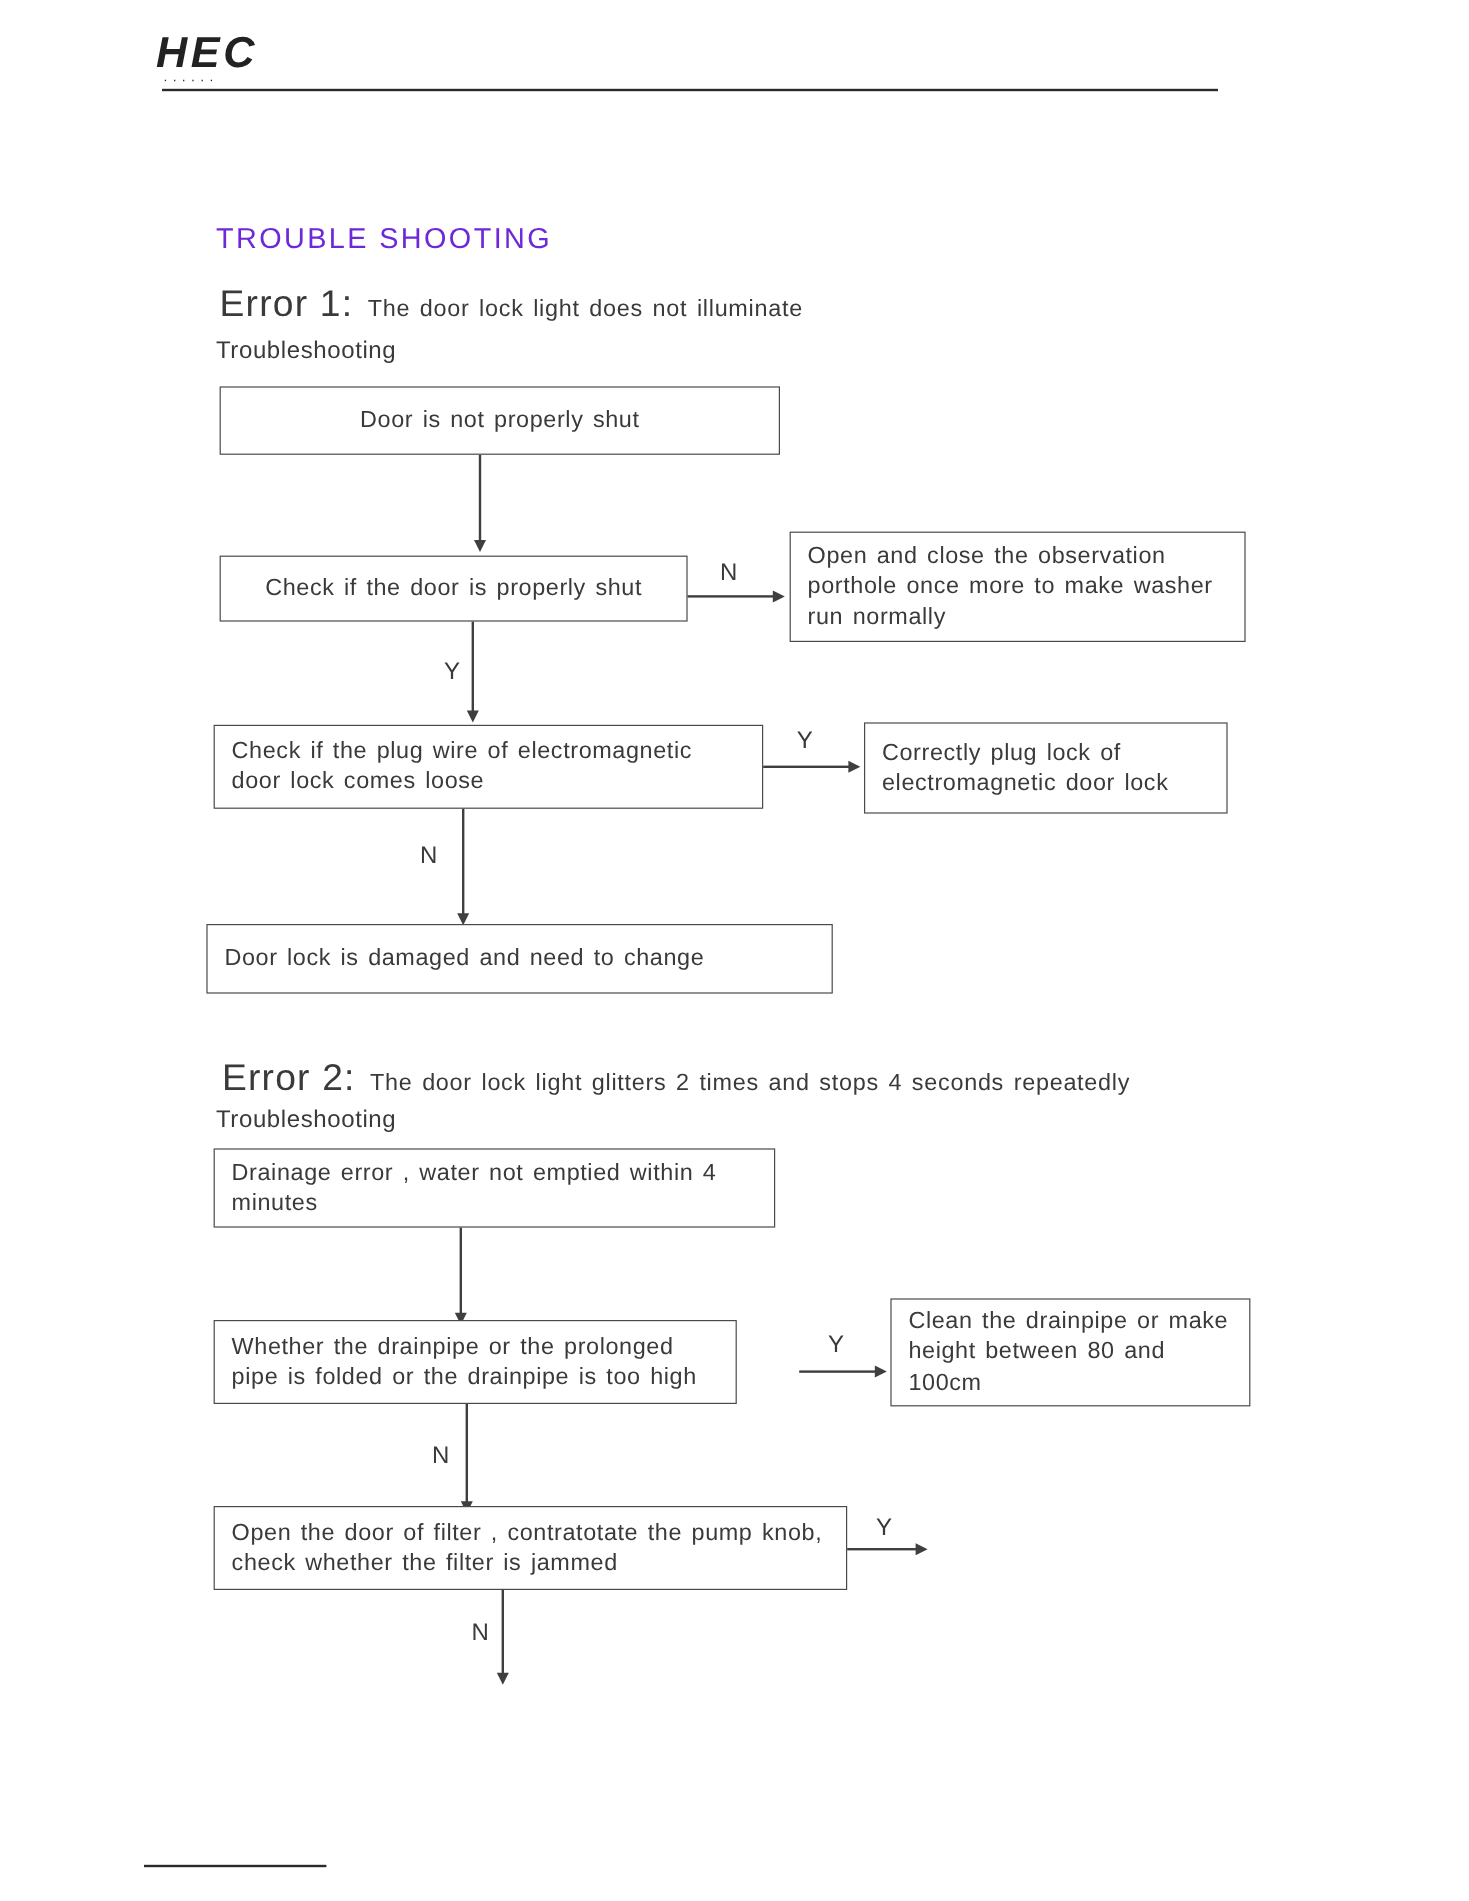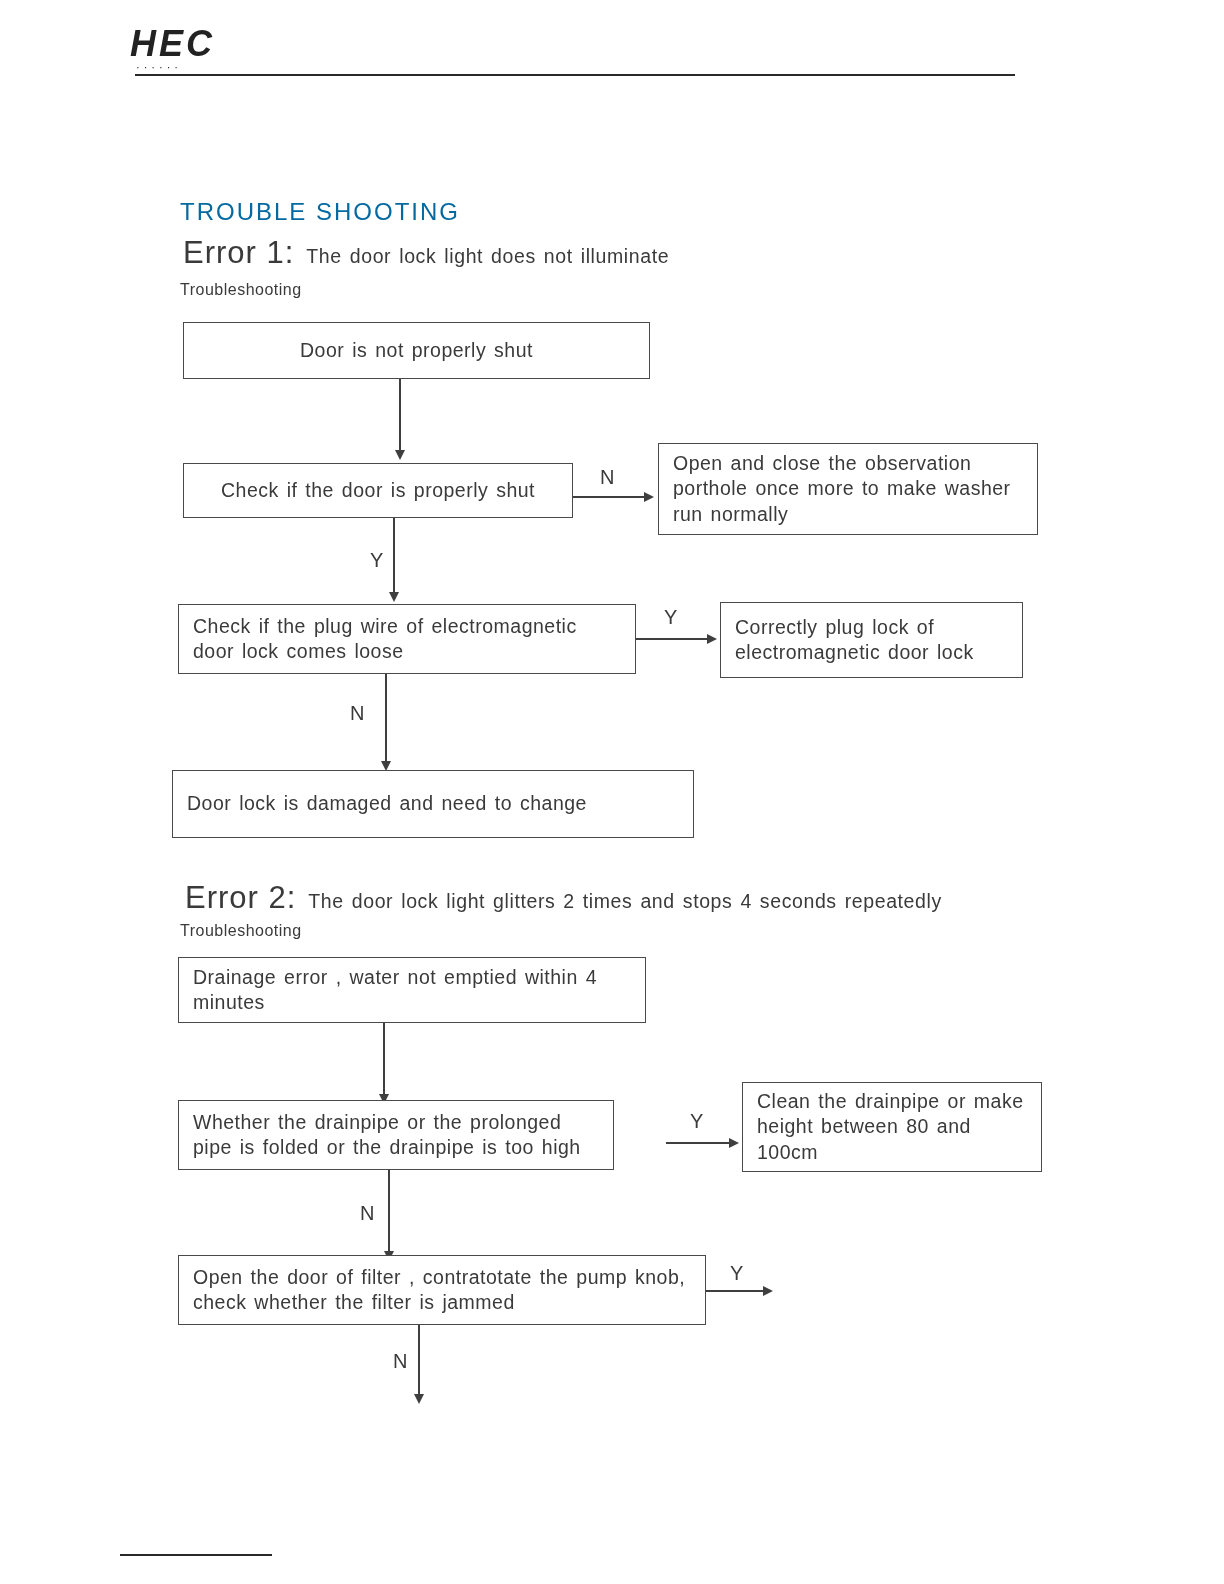--- a/index.html
+++ b/index.html
@@ -19,31 +19,31 @@
     font-size:36px; letter-spacing:3px; color:#222;
     line-height:1;
   }
   .logo-dots {
     position:absolute; left:136px; top:62px;
     font-size:11px; letter-spacing:4px; color:#222;
     line-height:1;
   }
   .rule { position:absolute; background:#2a2a2a; }
   .doc-title {
-    position:absolute; left:180px; top:198px;
-    font-size:24px; letter-spacing:2px; color:#0369a1;
+    position:absolute; left:180px; top:186px;
+    font-size:24px; letter-spacing:2px; color:#6d28d9;
   }
   .error-row {
     position:absolute; display:flex; align-items:baseline; gap:12px;
     white-space:nowrap;
   }
   .error-heading { font-size:31px; letter-spacing:1px; color:#3a3a3a; }
   .error-sub { font-size:19.5px; letter-spacing:0.6px; word-spacing:2px; color:#3a3a3a;text-align:center; }
   .ts-label {
-    position:absolute; font-size:16px; letter-spacing:0.5px; color:#3a3a3a;
+    position:absolute; font-size:20px; letter-spacing:0.5px; color:#3a3a3a;
   }
   .box {
     position:absolute;
     border:1.5px solid #4a4a4a;
     background:#fff;
     display:flex; align-items:center;
     font-size:19.5px; line-height:1.3;
     letter-spacing:0.5px; word-spacing:2px;
     color:#3a3a3a;
   }
@@ -101,21 +101,21 @@
   <div class="box left" style="left:178px; top:604px; width:458px; height:70px;">Check if the plug wire of electromagnetic door lock comes loose</div>
 
   <div class="branch-label" style="left:664px; top:606px;">Y</div>
   <div class="arrow-h" style="left:636px; top:638px; width:72px;"></div>
 
   <div class="box left" style="left:720px; top:602px; width:303px; height:76px;">Correctly plug lock of electromagnetic door lock</div>
 
   <div class="branch-label" style="left:350px; top:702px;">N</div>
   <div class="arrow-v" style="left:385px; top:674px; height:88px;"></div>
 
-  <div class="box left" style="left:172px; top:770px; width:522px; height:68px;">Door lock is damaged and need to change</div>
+  <div class="box left" style="left:172px; top:770px; width:522px; height:58px;">Door lock is damaged and need to change</div>
 
   <div class="error-row" style="left:185px; top:880px;">
     <span class="error-heading">Error 2:</span>
     <span class="error-sub">The door lock light glitters 2 times and stops 4 seconds repeatedly</span>
   </div>
   <div class="ts-label" style="left:180px; top:922px;">Troubleshooting</div>
 
   <div class="box left" style="left:178px; top:957px; width:468px; height:66px;">Drainage error , water not emptied within 4 minutes</div>
 
   <div class="arrow-v" style="left:383px; top:1023px; height:72px;"></div>

